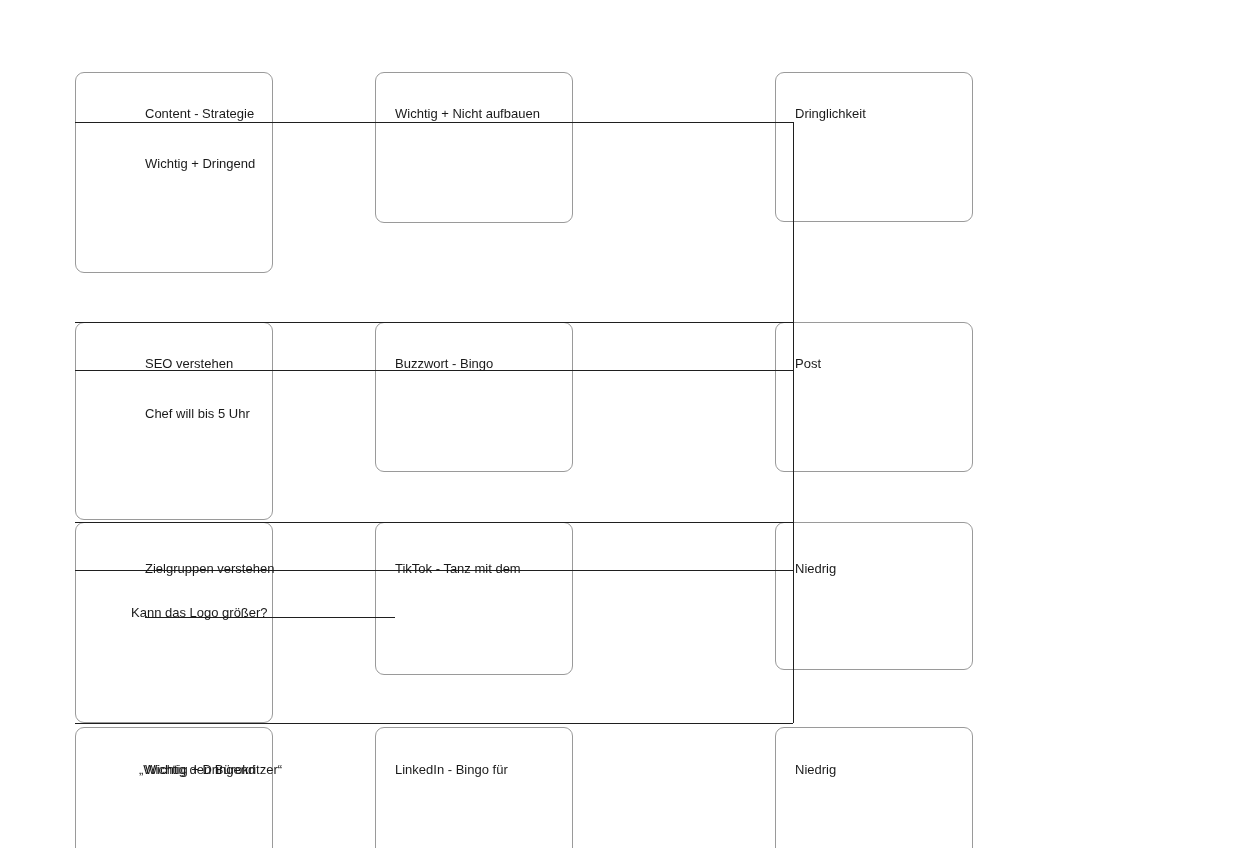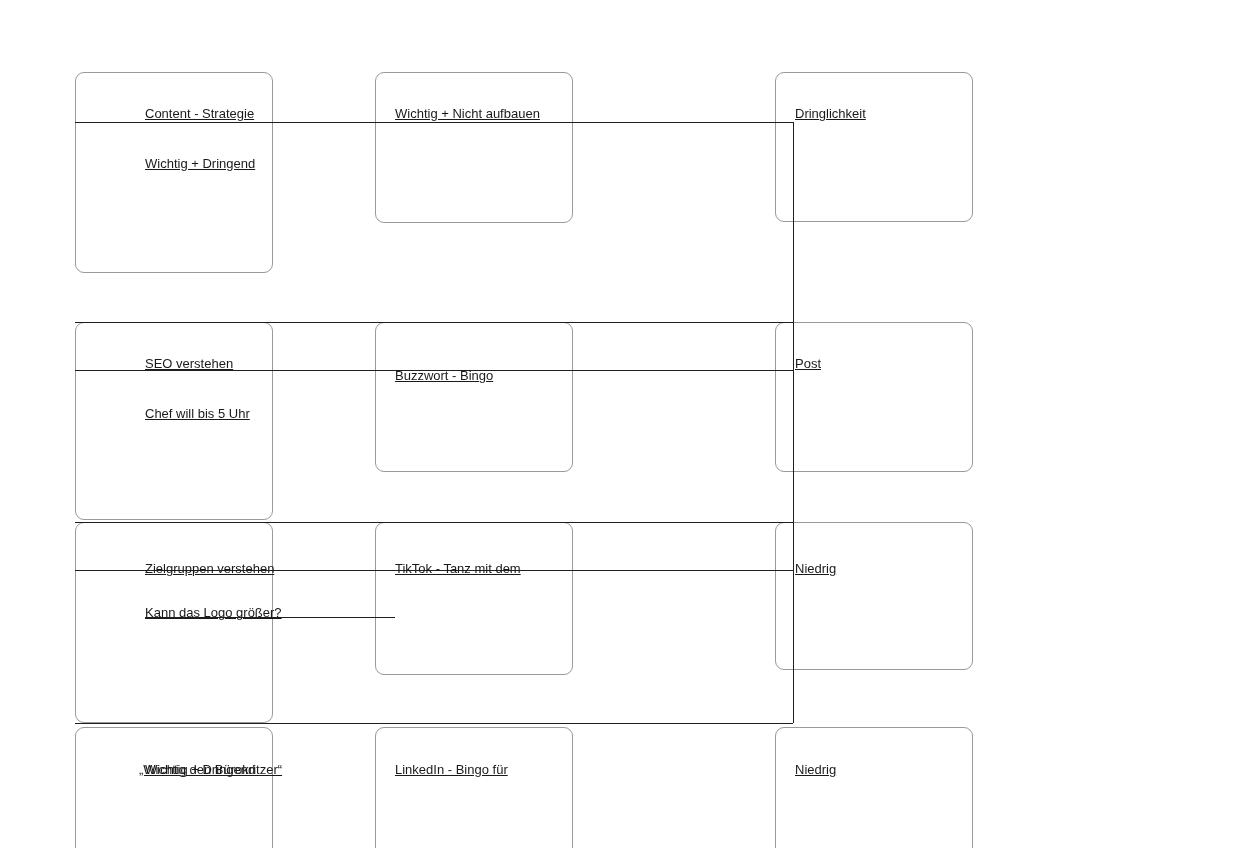--- a/index.html
+++ b/index.html
@@ -27,21 +27,20 @@
   .vline{
     position:absolute;
     width:1px;
     background:#1f1f1f;
   }
   .txt{
     position:absolute;
     font-size:13px;
     line-height:16px;
     white-space:nowrap;
-    text-decoration:underline;
   }
 </style>
 </head>
 <body>
 
 <div class="canvas">
 
   <div class="card" style="left:75px;top:72px;width:198px;height:201px;"></div>
   <div class="card" style="left:375px;top:72px;width:198px;height:151px;"></div>
   <div class="card" style="left:775px;top:72px;width:198px;height:150px;"></div>
@@ -67,25 +66,25 @@
   <div class="hline" style="left:75px;top:723px;width:718px;"></div>
   <div class="vline" style="left:793px;top:122px;height:601px;"></div>
 
   <span class="txt" style="left:145px;top:106px;">Content - Strategie</span>
   <span class="txt" style="left:145px;top:156px;">Wichtig + Dringend</span>
   <span class="txt" style="left:395px;top:106px;">Wichtig + Nicht aufbauen</span>
   <span class="txt" style="left:795px;top:106px;">Dringlichkeit</span>
 
   <span class="txt" style="left:145px;top:356px;">SEO verstehen</span>
   <span class="txt" style="left:145px;top:406px;">Chef will bis 5 Uhr</span>
-  <span class="txt" style="left:395px;top:368px;">Buzzwort - Bingo</span>
+  <span class="txt" style="left:395px;top:356px;">Buzzwort - Bingo</span>
   <span class="txt" style="left:795px;top:356px;">Post</span>
 
   <span class="txt" style="left:145px;top:561px;">Zielgruppen verstehen</span>
-  <span class="txt" style="left:145px;top:605px;">Kann das Logo größer?</span>
+  <span class="txt" style="left:131px;top:605px;">Kann das Logo größer?</span>
   <span class="txt" style="left:395px;top:561px;">TikTok - Tanz mit dem</span>
   <span class="txt" style="left:795px;top:561px;">Niedrig</span>
 
   <span class="txt" style="left:145px;top:762px;">Wichtig + Dringend</span>
   <span class="txt" style="left:139px;top:762px;">„Wichtig den Bürokritzer“</span>
   <span class="txt" style="left:395px;top:762px;">LinkedIn - Bingo für</span>
   <span class="txt" style="left:795px;top:762px;">Niedrig</span>
 
 </div>
 

